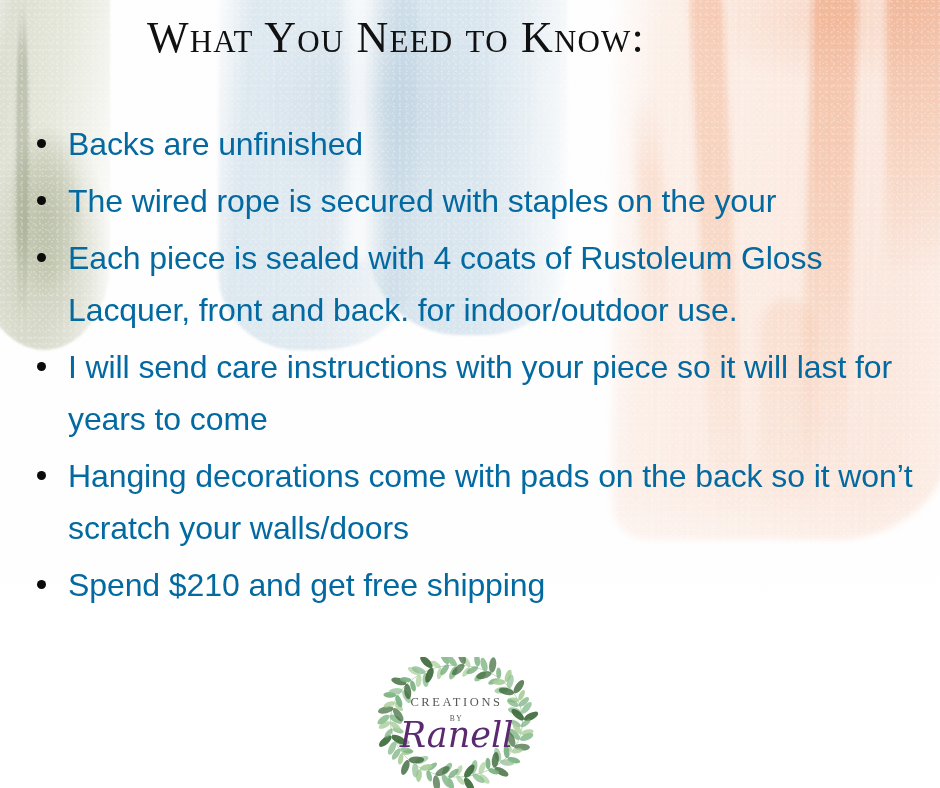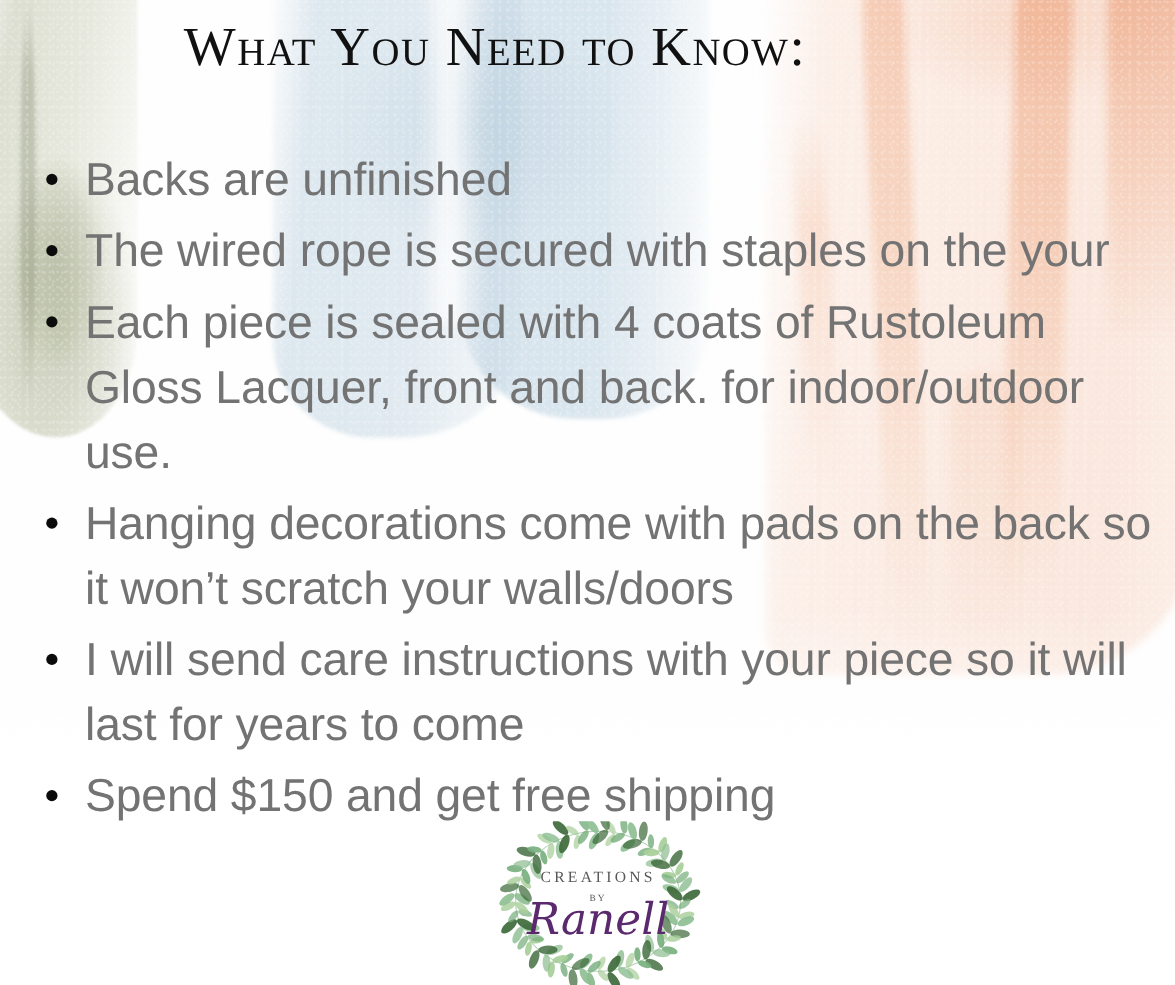--- a/index.html
+++ b/index.html
@@ -206,39 +206,39 @@
     width: 898px;
     list-style: none;
     margin: 0;
     padding: 0;
   }
   .bullet-item {
     position: relative;
     padding-left: 42px;
     margin: 0 0 5px 0;
     font-family: "Liberation Sans", sans-serif;
-    font-size: 37px;
+    font-size: 32px;
     line-height: 52px;
-    color: #737373;
+    color: #0369a1;
     letter-spacing: -0.1px;
   }
   .bullet-dot {
     position: absolute;
     left: 11px;
     top: 21px;
     width: 9px;
     height: 9px;
     background: #0b0b0b;
     border-radius: 50%;
   }
 
   
   .logo {
     position: absolute;
-    left: 391px;
+    left: 369px;
     top: 657px;
     width: 175px;
     height: 131px;
   }
   .logo svg { display: block; }
 </style>
 </head>
 <body>
 
 <div id="canvas">
@@ -275,29 +275,29 @@
       <li class="bullet-item">
         <span class="bullet-dot"></span>
         <span>The wired rope is secured with staples on the your</span>
       </li>
       <li class="bullet-item">
         <span class="bullet-dot"></span>
         <span>Each piece is sealed with 4 coats of Rustoleum Gloss Lacquer, front and back. for indoor/outdoor use.</span>
       </li>
       <li class="bullet-item">
         <span class="bullet-dot"></span>
+        <span>I will send care instructions with your piece so it will last for years to come</span>
+      </li>
+      <li class="bullet-item">
+        <span class="bullet-dot"></span>
         <span>Hanging decorations come with pads on the back so it won’t scratch your walls/doors</span>
       </li>
       <li class="bullet-item">
         <span class="bullet-dot"></span>
-        <span>I will send care instructions with your piece so it will last for years to come</span>
-      </li>
-      <li class="bullet-item">
-        <span class="bullet-dot"></span>
-        <span>Spend $150 and get free shipping</span>
+        <span>Spend $210 and get free shipping</span>
       </li>
     </ul>
 
     <div class="logo">
       <svg width="175" height="131" viewBox="0 0 175 131">
         <defs>
           <g id="leafpair">
             <ellipse cx="0" cy="-7.2" rx="3.1" ry="7.0" transform="rotate(-34)"></ellipse>
             <ellipse cx="0" cy="7.2" rx="3.1" ry="7.0" transform="rotate(34)"></ellipse>
           </g>

